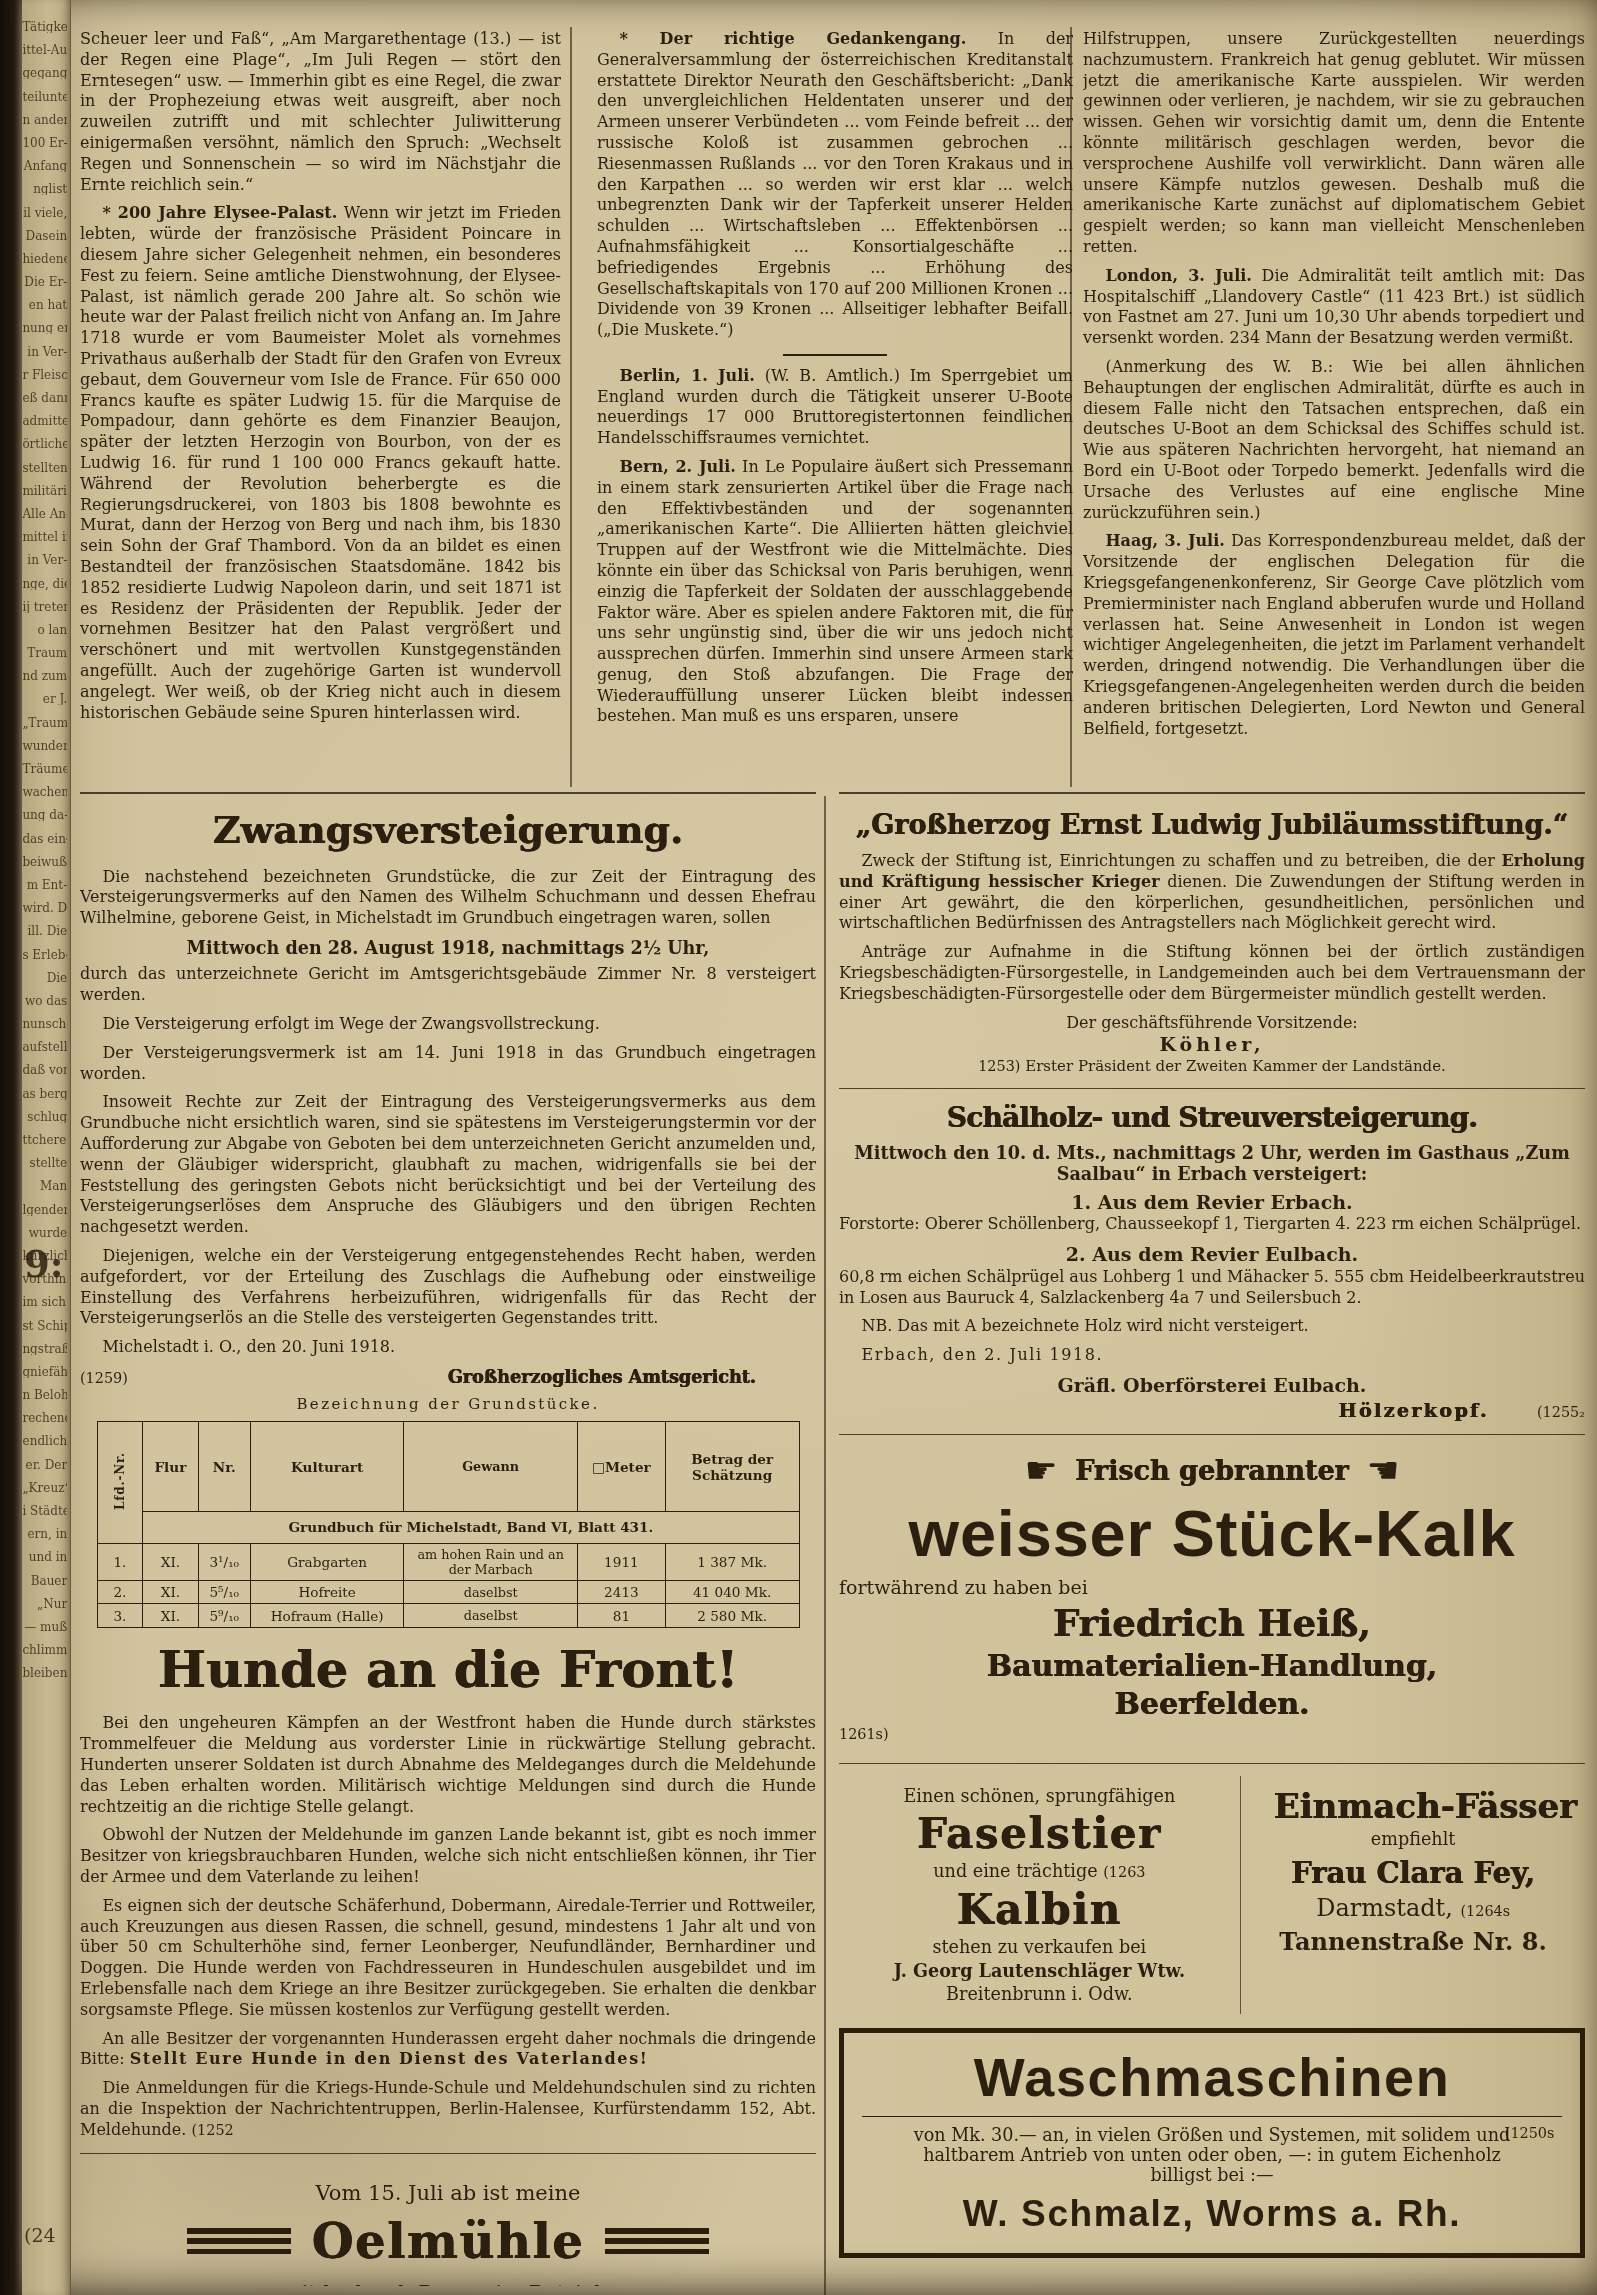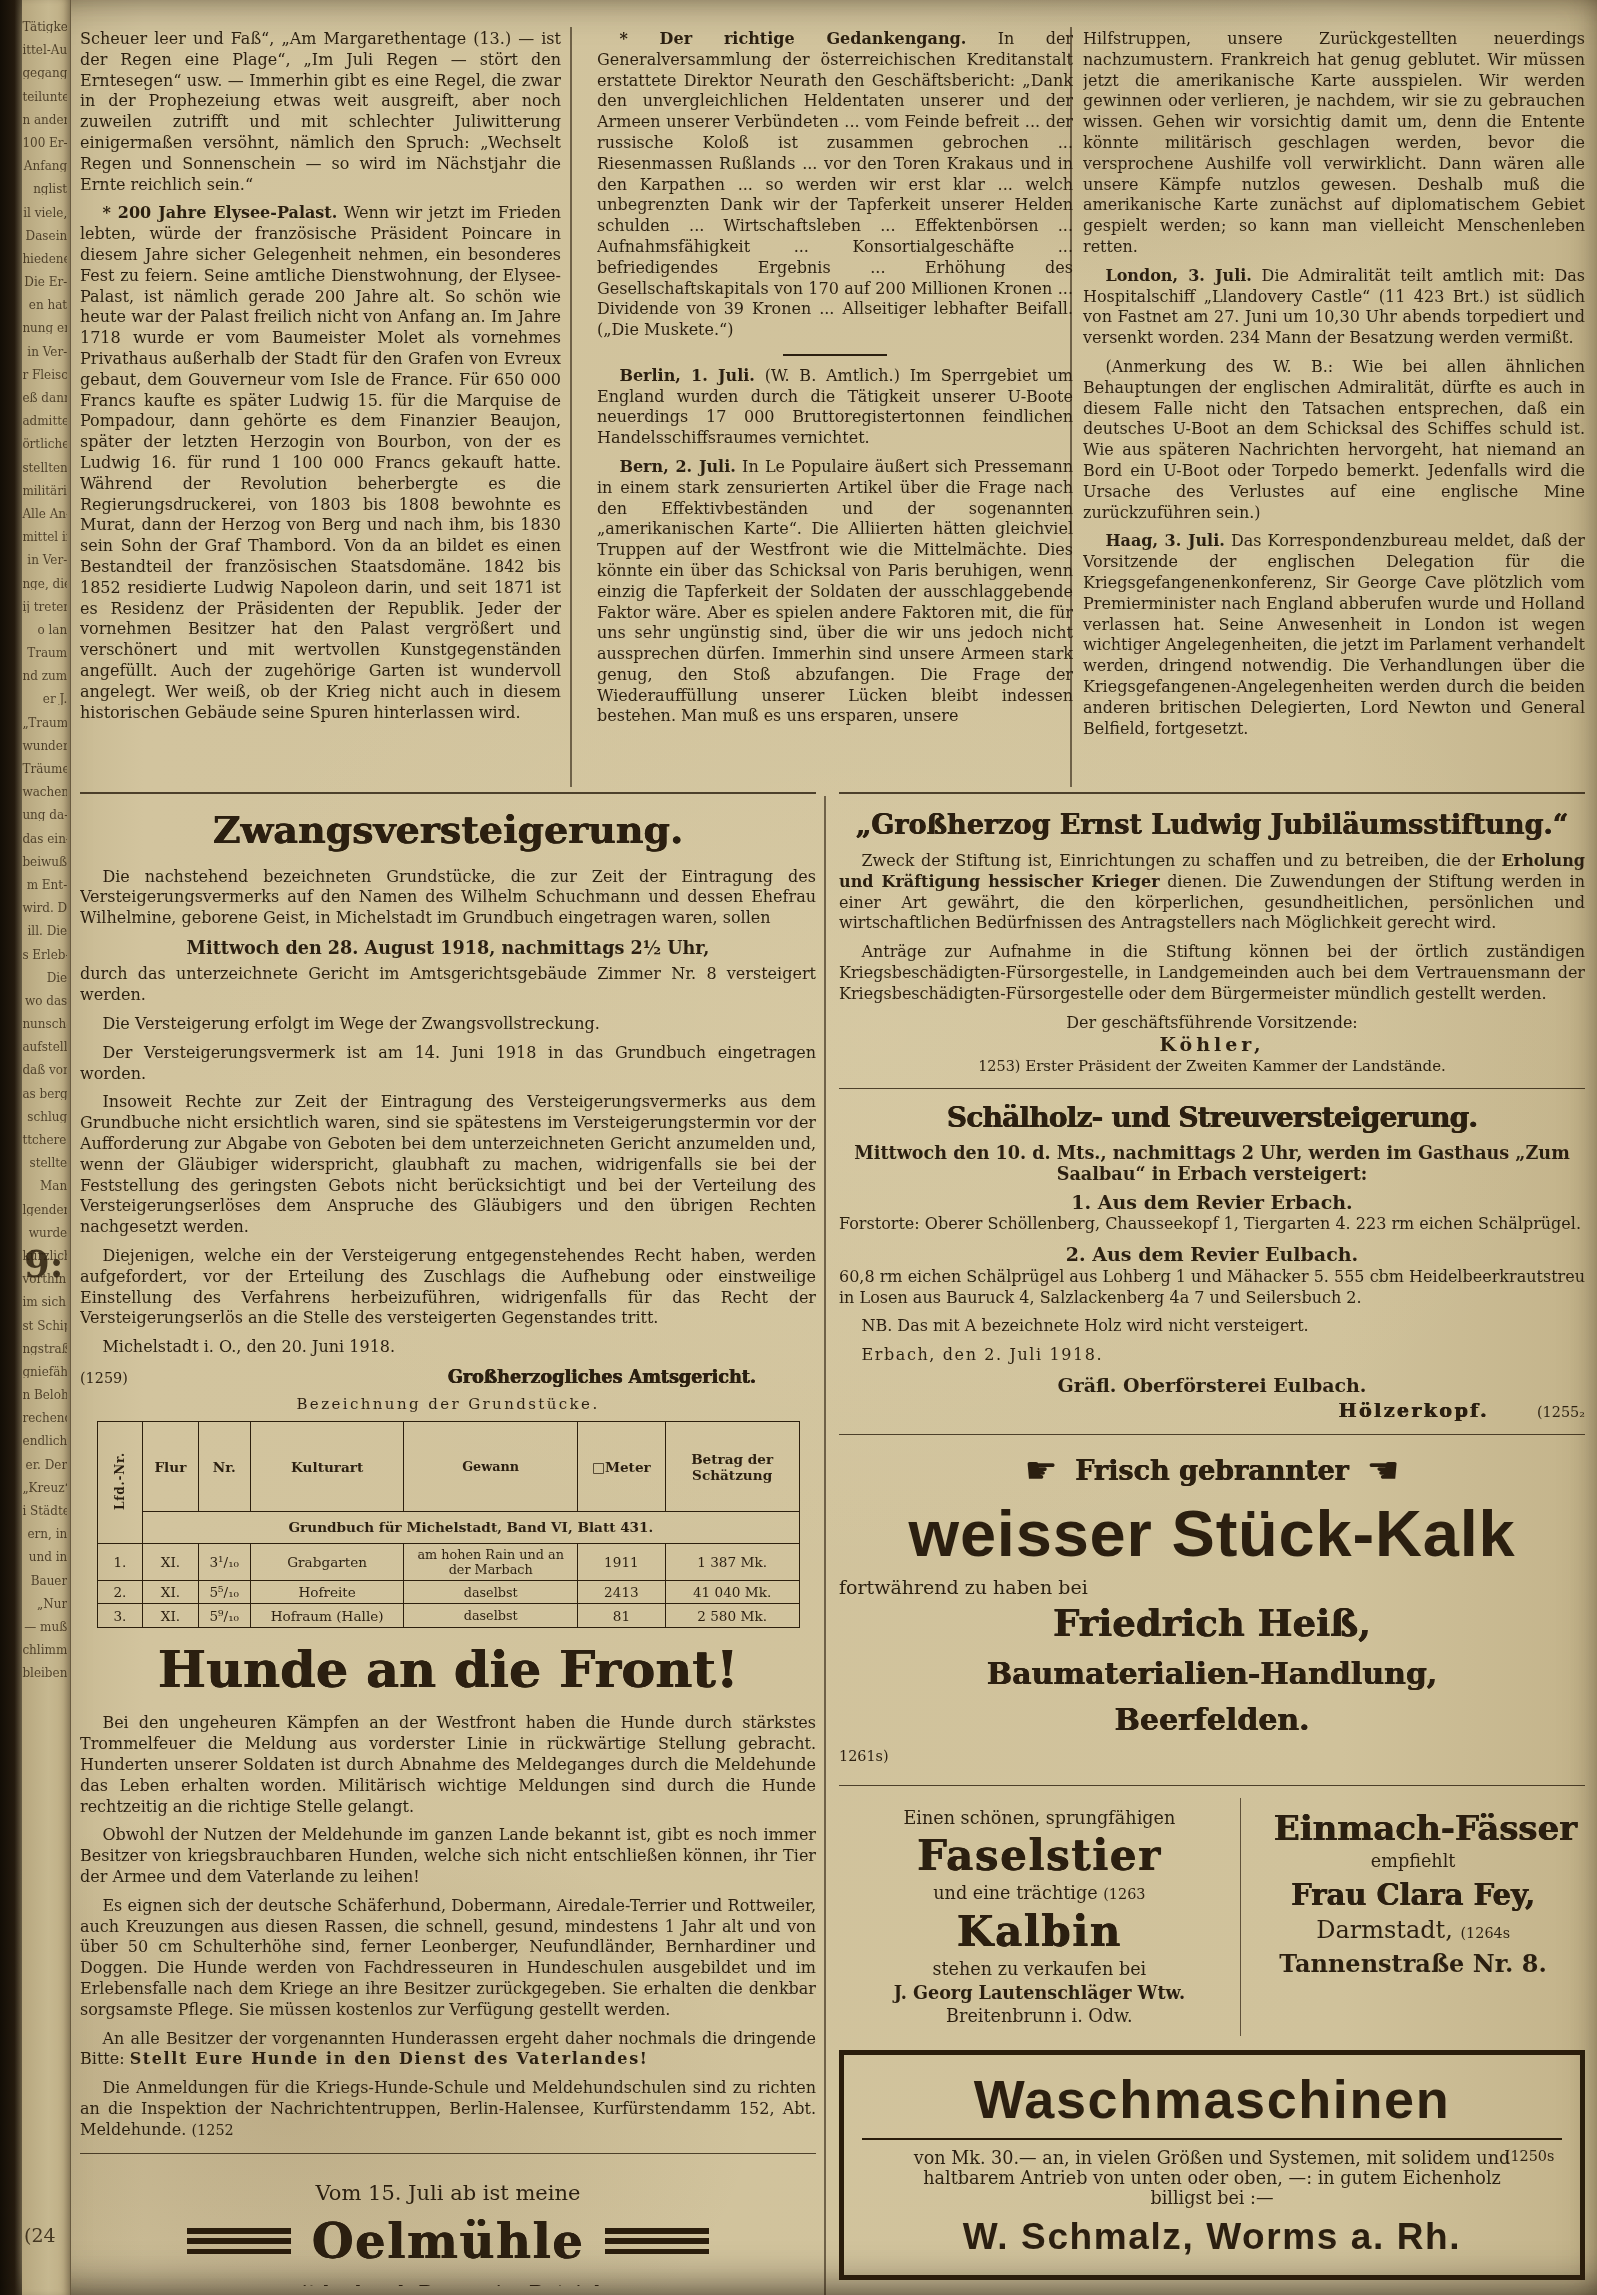--- a/index.html
+++ b/index.html
@@ -98,21 +98,21 @@
   .schael-sigrow{display:flex;justify-content:flex-end;gap:48px;align-items:baseline;margin-top:3.2px;}
   .schael-sig{font-weight:bold;font-size:19px;letter-spacing:2.4px;}
 
   
   .kalk{padding:4.8px 0 8px 0;}
   .kalk-top{display:flex;align-items:center;justify-content:center;gap:17.6px;font-size:27px;font-weight:bold;}
   .hand{font-family:"DejaVu Sans",sans-serif;font-size:37px;line-height:1;}
   .kalk-title{font-family:"Liberation Sans","DejaVu Sans",sans-serif;font-size:65px;font-weight:bold;text-align:center;margin:6.4px 0 4.8px 0;letter-spacing:0.8px;}
   .kalk-avail{font-size:19px;margin:1.6px 0;}
   .kalk-name{font-size:37px;font-weight:bold;text-align:center;margin:3.2px 0;}
-  .kalk-sub{font-size:30px;font-weight:bold;text-align:center;margin:11px 0;}
+  .kalk-sub{font-size:30px;font-weight:bold;text-align:center;margin:3px 0;}
   .kalk-ref{font-size:14.4px;margin-top:4.8px;}
 
   
   .ads-row{display:flex;align-items:stretch;}
   .ad-cell{padding:6.4px 8px;}
   .ad-left{width:54%;}
   .ad-right{width:46%;}
   .ad-vrule{width:1.6px;background:rgba(45,32,15,.7);}
   .ad-small{font-size:17.6px;text-align:center;margin:3.2px 0;}
   .ad-smallbold{font-size:17.6px;font-weight:bold;text-align:center;margin:3.2px 0;}

